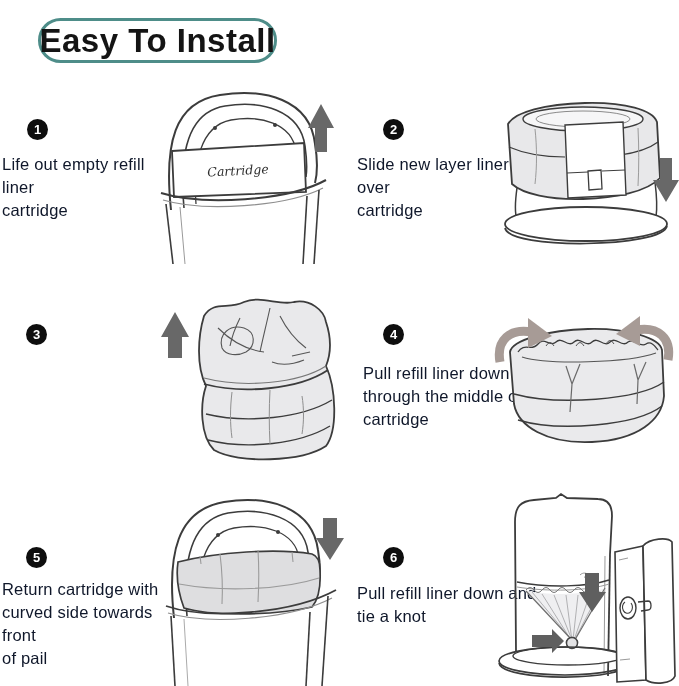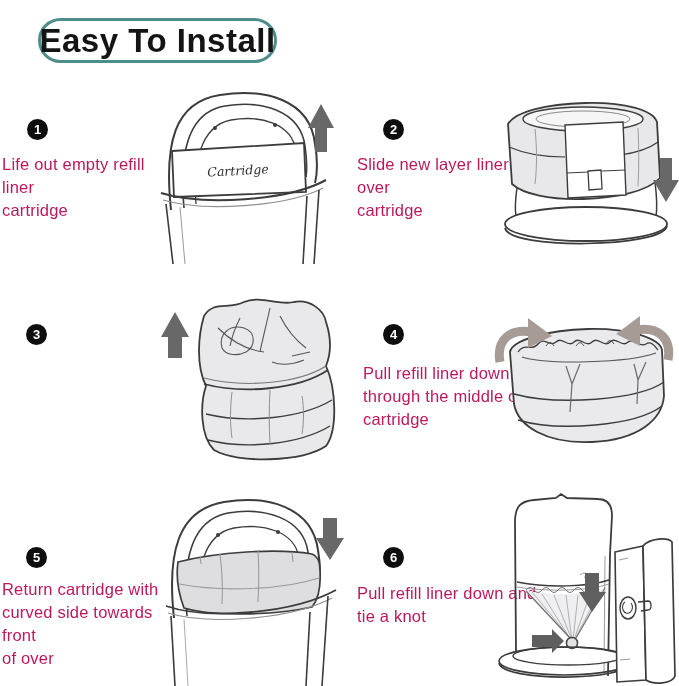--- a/index.html
+++ b/index.html
@@ -13,21 +13,21 @@
     display:flex;align-items:center;justify-content:center;margin-left:29px;
   }
   .title-box span{
     font-size:33px;font-weight:700;color:#141414;letter-spacing:.5px;white-space:nowrap;
   }
   .badge{
     position:absolute;width:21px;height:21px;border-radius:50%;background:#0e0e0e;
     color:#ffffff;font-size:13px;font-weight:700;display:flex;align-items:center;justify-content:center;
   }
   .step-text{
-    position:absolute;font-size:16.5px;line-height:23px;color:#be185d;
+    position:absolute;font-size:16.5px;line-height:23px;color:#0f172a;
     letter-spacing:.2px;white-space:pre-line;
   }
   .illus{position:absolute;}
   .illus svg{display:block;width:100%;height:100%;}
   .cartridge-label{
     font-family:"DejaVu Serif", serif;font-style:italic;font-size:12.5px;fill:#2e2e2e;
   }
 </style>
 </head>
 <body>
@@ -146,21 +146,21 @@
       <g>
         <path d="M180 60 C 184 38 170 26 148 30" fill="none" stroke="#a79b96" stroke-width="9"></path>
         <polygon points="152,16 128,34 152,46" fill="#a79b96"></polygon>
       </g>
     </svg>
   </div>
 
   <div class="badge" style="left:26px;top:547px">5</div>
   <div class="step-text" style="left:2px;top:578px;width:182px">Return cartridge with
 curved side towards front
-of over</div>
+of pail</div>
   <div class="illus" style="left:162px;top:490px;width:190px;height:196px">
     <svg viewBox="0 0 190 196" xmlns="http://www.w3.org/2000/svg">
       <g fill="none" stroke="#3c3c3c">
         <path d="M12 128 C 5 64 15 20 62 12 C 104 5 150 16 156 60 C 159 78 158 90 156 98" stroke-width="2"></path>
         <path d="M25 126 C 20 72 29 30 66 23 C 101 17 141 27 146 62 C 148 77 148 86 147 93" stroke-width="1.6"></path>
         <path d="M37 122 C 34 82 41 44 72 38 C 101 33 133 41 137 68 C 139 79 138 86 138 91" stroke-width="1.3"></path>
         <circle cx="56" cy="45" r="2" fill="#3c3c3c" stroke="none"></circle>
         <circle cx="116" cy="42" r="2" fill="#3c3c3c" stroke="none"></circle>
       </g>
       <g>

